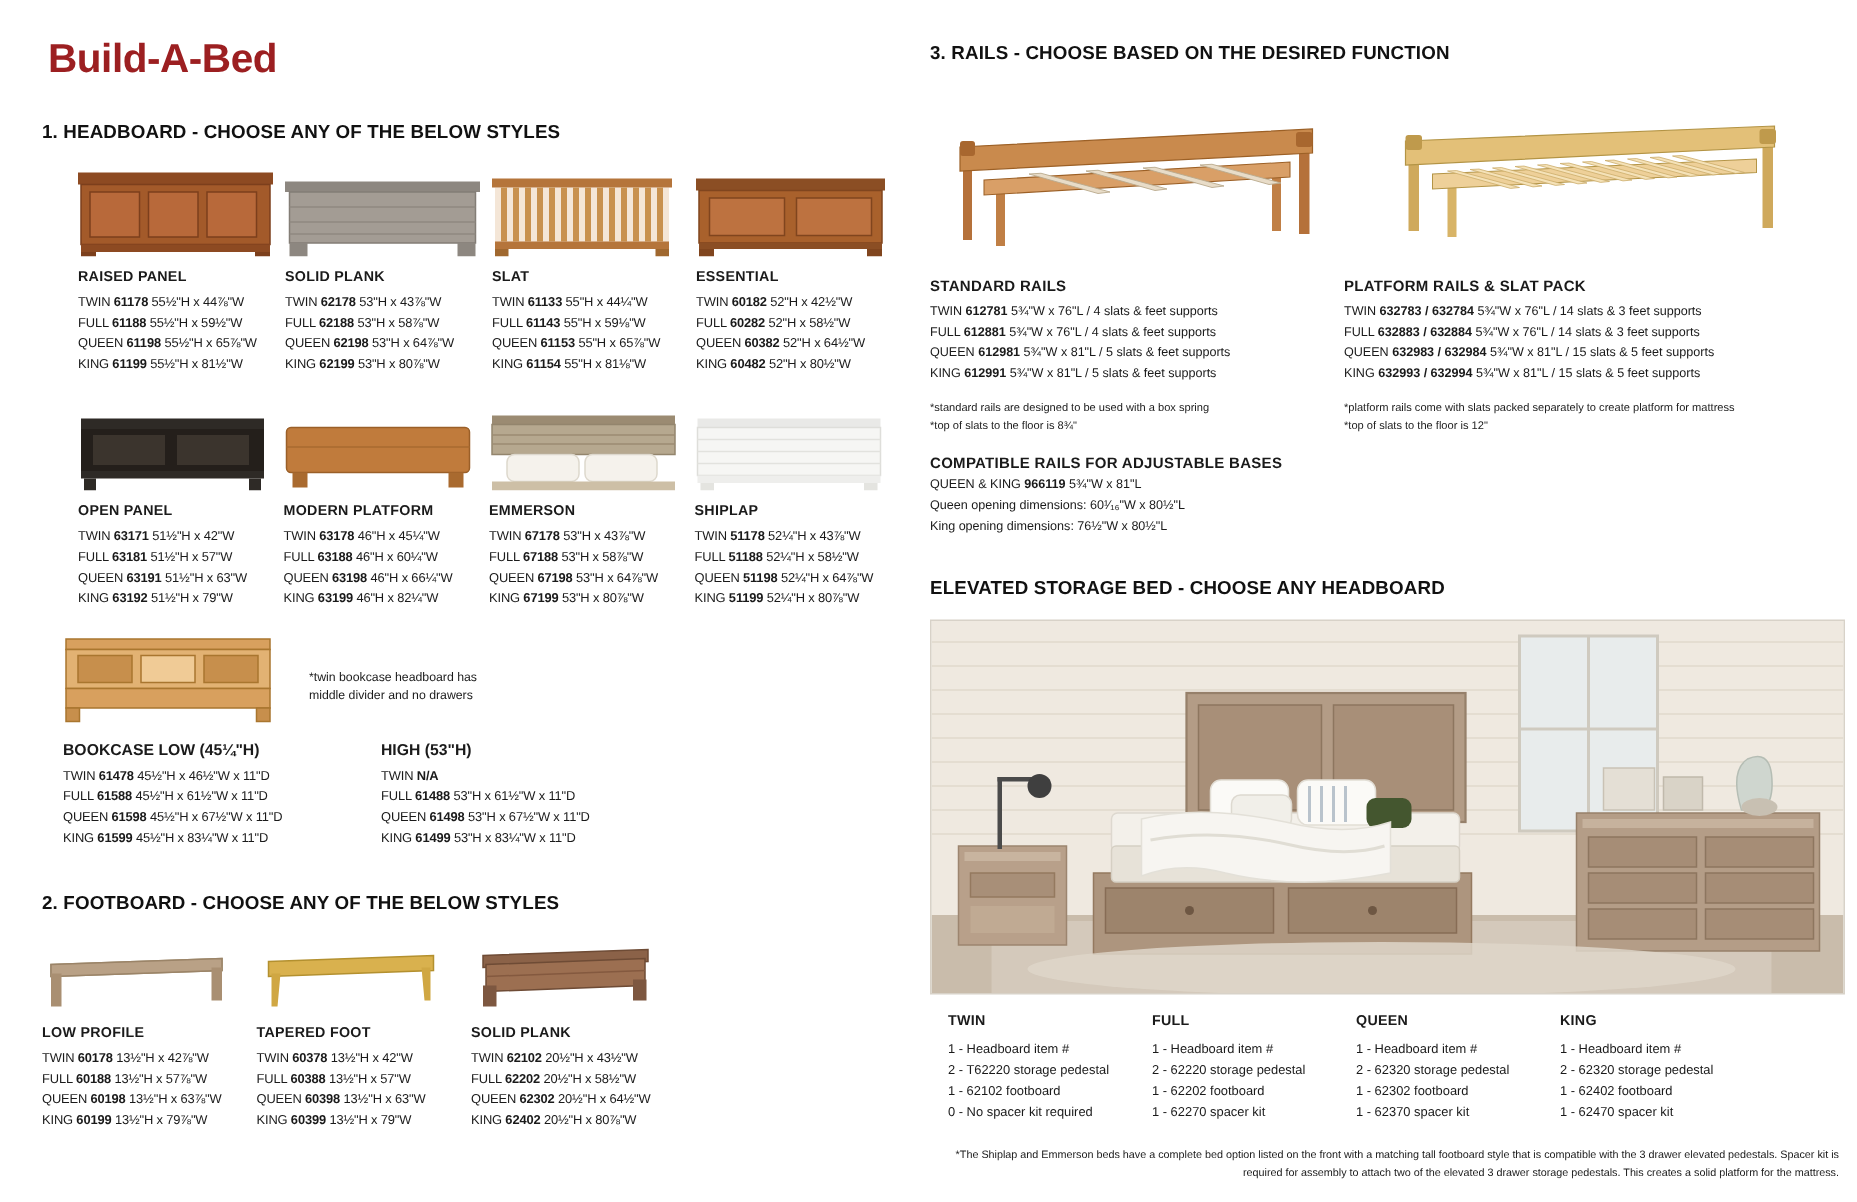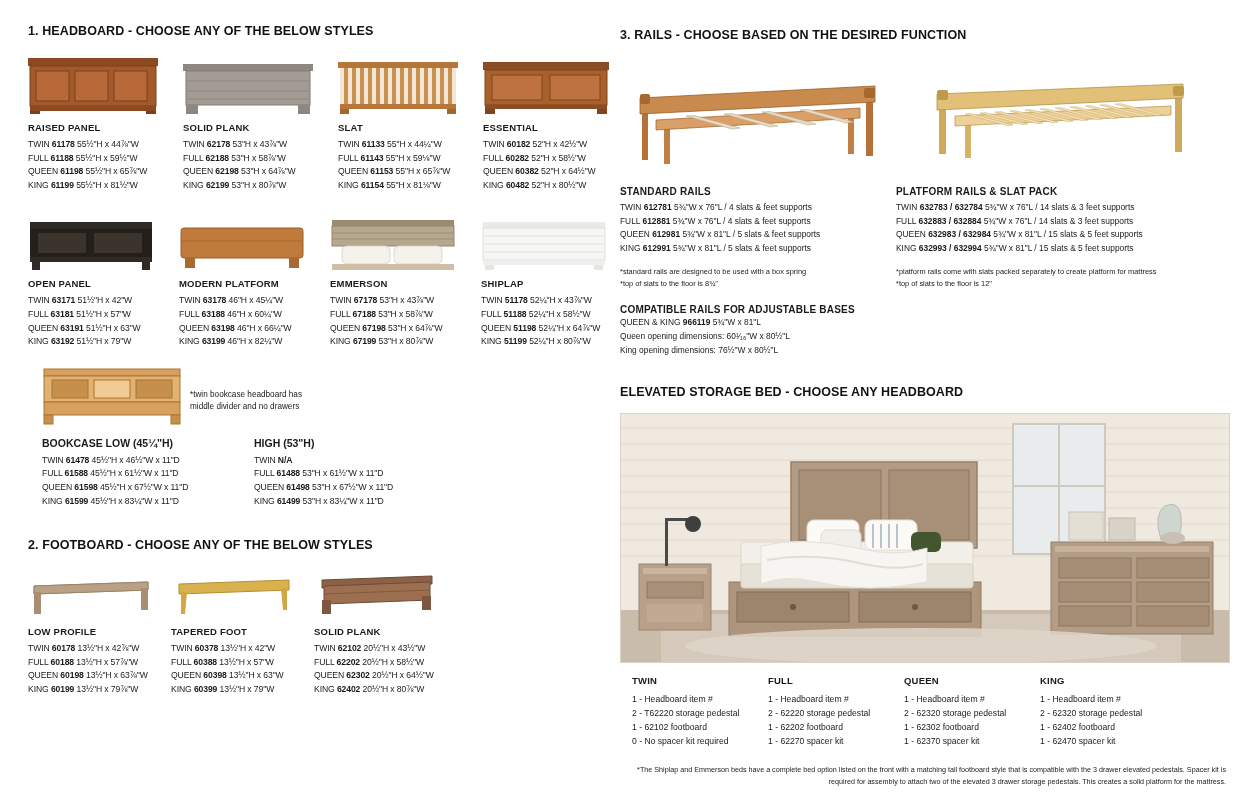--- a/index.html
+++ b/index.html
@@ -22,41 +22,41 @@
     font-size: 27px; font-weight: bold; color: #9c1f21;
     letter-spacing: -0.3px; margin: 0 0 26px 4px;
   }
   .section-head {
     font-size: 12.5px; font-weight: bold; color: #111;
     letter-spacing: 0.1px; margin: 0 0 14px 0;
   }
   .section-head.rails { margin-bottom: 26px; }
 
   
-  .prod-row { display: flex; gap: 17px; }
+  .prod-row { display: flex; gap: 0; margin-left: 24px; }
   .prod-cell { width: 143px; box-sizing: border-box; padding-right: 8px; }
 
   .img-box { height: 62px; display: flex; align-items: flex-end; }
 
   .prod-name {
     font-size: 9.5px; font-weight: bold; letter-spacing: 0.2px;
     margin: 8px 0 5px 0; white-space: nowrap;
   }
   .spec {
     font-size: 8.6px; line-height: 13.6px; white-space: nowrap;
     letter-spacing: -0.1px;
   }
   .spec b { font-weight: bold; }
 
   
   .bookcase-wrap { margin-top: 18px; padding-left: 14px; display: flex; }
   .bookcase-img { width: 140px; }
   .bookcase-note {
     font-size: 8.2px; line-height: 12.6px; color: #1a1a1a;
-    margin-left: 8px; margin-top: 22px; width: 130px;
+    margin-left: 24px; margin-top: 22px; width: 130px;
   }
   .bookcase-specs { margin-top: 12px; padding-left: 14px; display: flex; }
   .bookcase-specs .bc-col { width: 212px; }
   .bc-title { font-size: 10.5px; font-weight: bold; margin-bottom: 5px; }
 
   
   .footboard-sec { margin-top: 30px; }
   .fb-row { display: flex; margin-top: 12px; }
   .fb-img { height: 52px; display: flex; align-items: flex-end; }
 
@@ -95,20 +95,21 @@
   
   svg { display: block; }
 </style>
 </head>
 <body>
 
 <div class="page">
 
   <div class="col-left">
 
+    <div class="brand-title">Build-A-Bed</div>
 
     <div class="section-head">1. HEADBOARD - CHOOSE ANY OF THE BELOW STYLES</div>
 
     <div class="prod-row" id="hb-row1">
         <div class="prod-cell">
           <div class="img-box">
             <svg width="130" height="62" viewBox="0 0 130 62">
               <rect x="0" y="6" width="130" height="8" fill="#8d4a22"></rect>
               <rect x="2" y="14" width="126" height="40" fill="#a35a2a" stroke="#7c3f1c"></rect>
               <rect x="8" y="19" width="33" height="30" fill="#b8693a" stroke="#7c3f1c"></rect>

